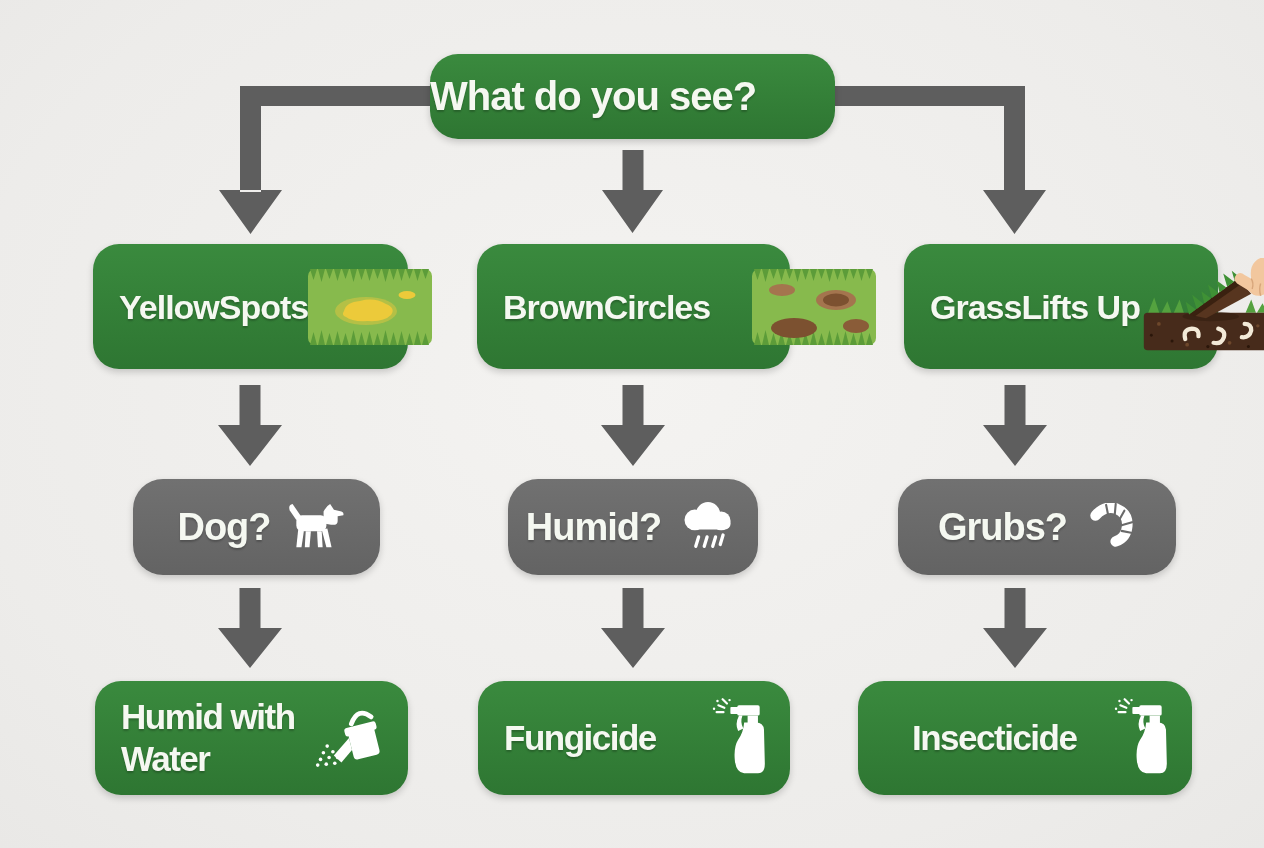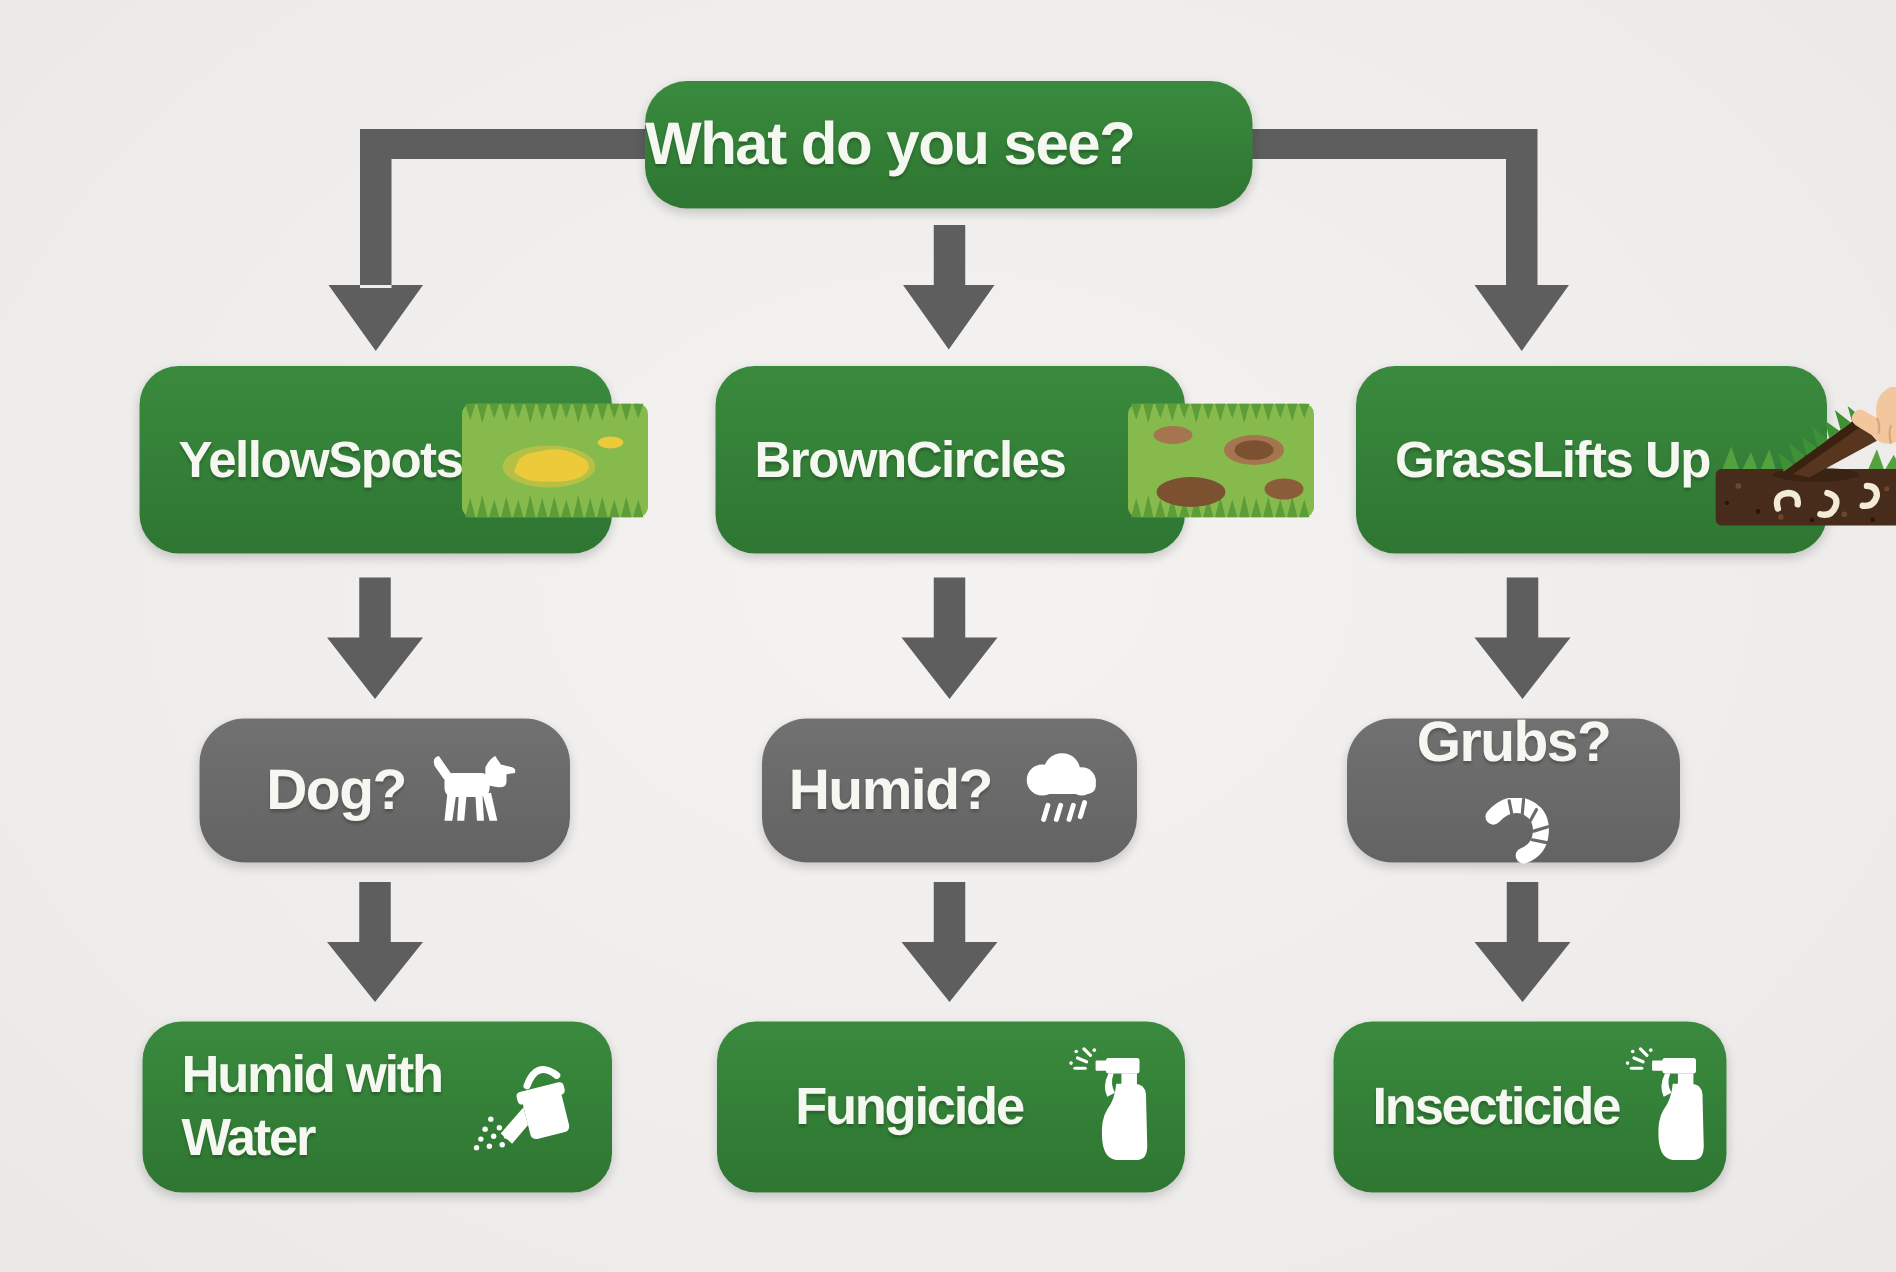--- a/index.html
+++ b/index.html
@@ -23,28 +23,28 @@
   .sym .txt span{display:block;white-space:nowrap;}
   .sym1{left:93px;width:315px;}
   .sym2{left:477px;width:313px;gap:42px;}
   .sym3{left:858px;width:314px;margin-left:46px;}
   .panel{flex:0 0 auto;margin-right:20px;display:flex;}
   .sym3 .panel{margin-right:8px;}
   .q{top:479px;height:96px;font-size:38px;letter-spacing:-1px;justify-content:center;gap:15px;border-radius:30px;}
   .q .icon{display:flex;}
   .q1{left:133px;width:235px;padding-left:12px;}
   .q2{left:508px;width:250px;}
-  .q3{left:898px;width:222px;flex-direction:column;}
+  .q3{left:898px;width:278px;}
   .sol{top:681px;height:114px;font-size:35px;letter-spacing:-1.5px;line-height:42px;}
   .sol .txt{flex:1 1 auto;padding-left:26px;display:flex;flex-direction:column;justify-content:center;}
   .sol .txt span{display:block;white-space:nowrap;}
   .sol .icon{flex:0 0 auto;margin-right:20px;display:flex;}
   .sol1{left:95px;width:313px;}
-  .sol2{left:478px;width:312px;text-align:center;}
-  .sol3{left:889px;width:262px;}
+  .sol2{left:478px;width:312px;}
+  .sol3{left:858px;width:306px;padding-left:28px;}
 </style>
 </head>
 <body>
 
 <div class="canvas">
 
   <svg width="0" height="0" style="position:absolute" aria-hidden="true">
     <defs>
       <g id="grass-base">
         <rect width="124" height="76" rx="7" fill="#87ba4d"></rect>

